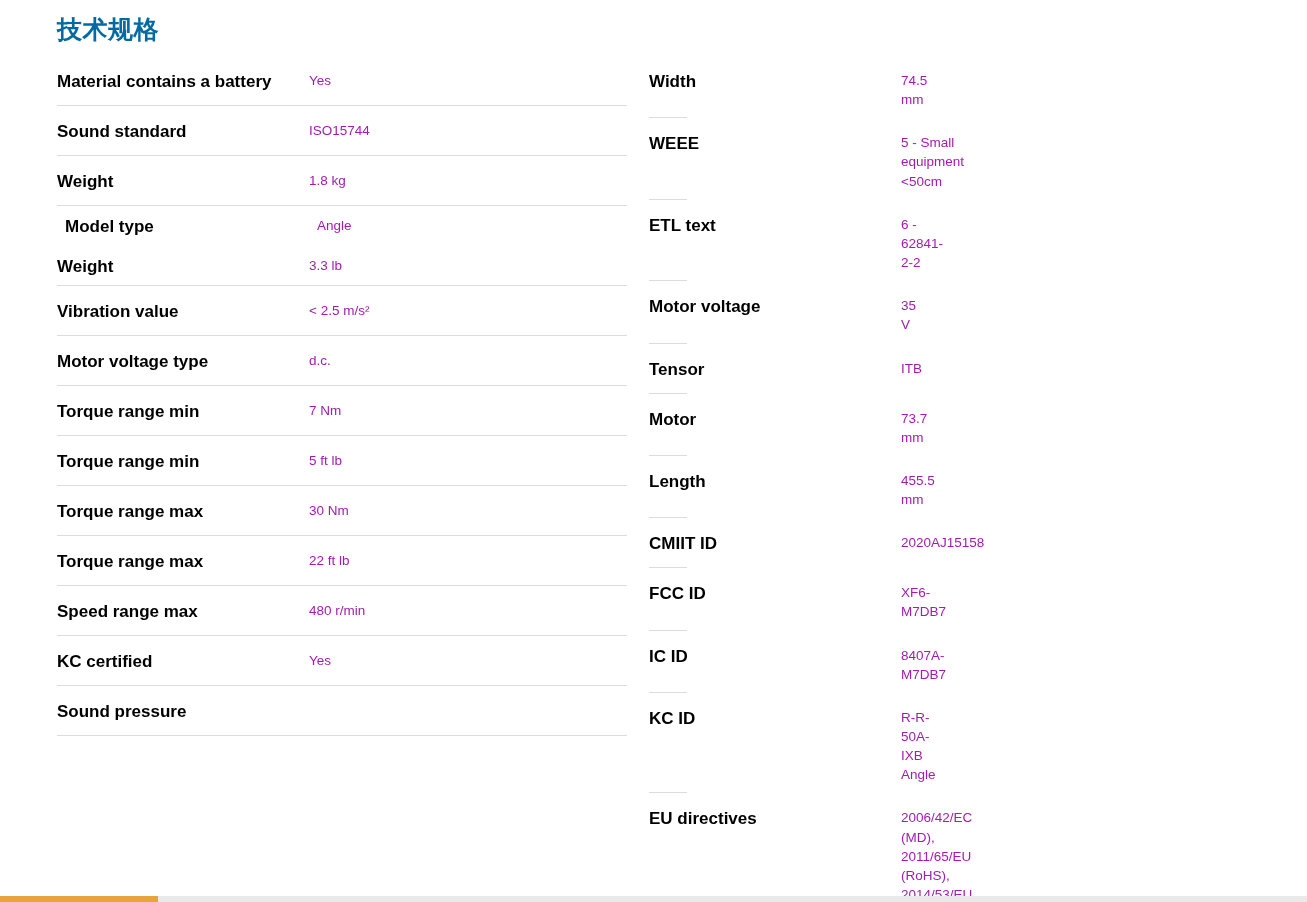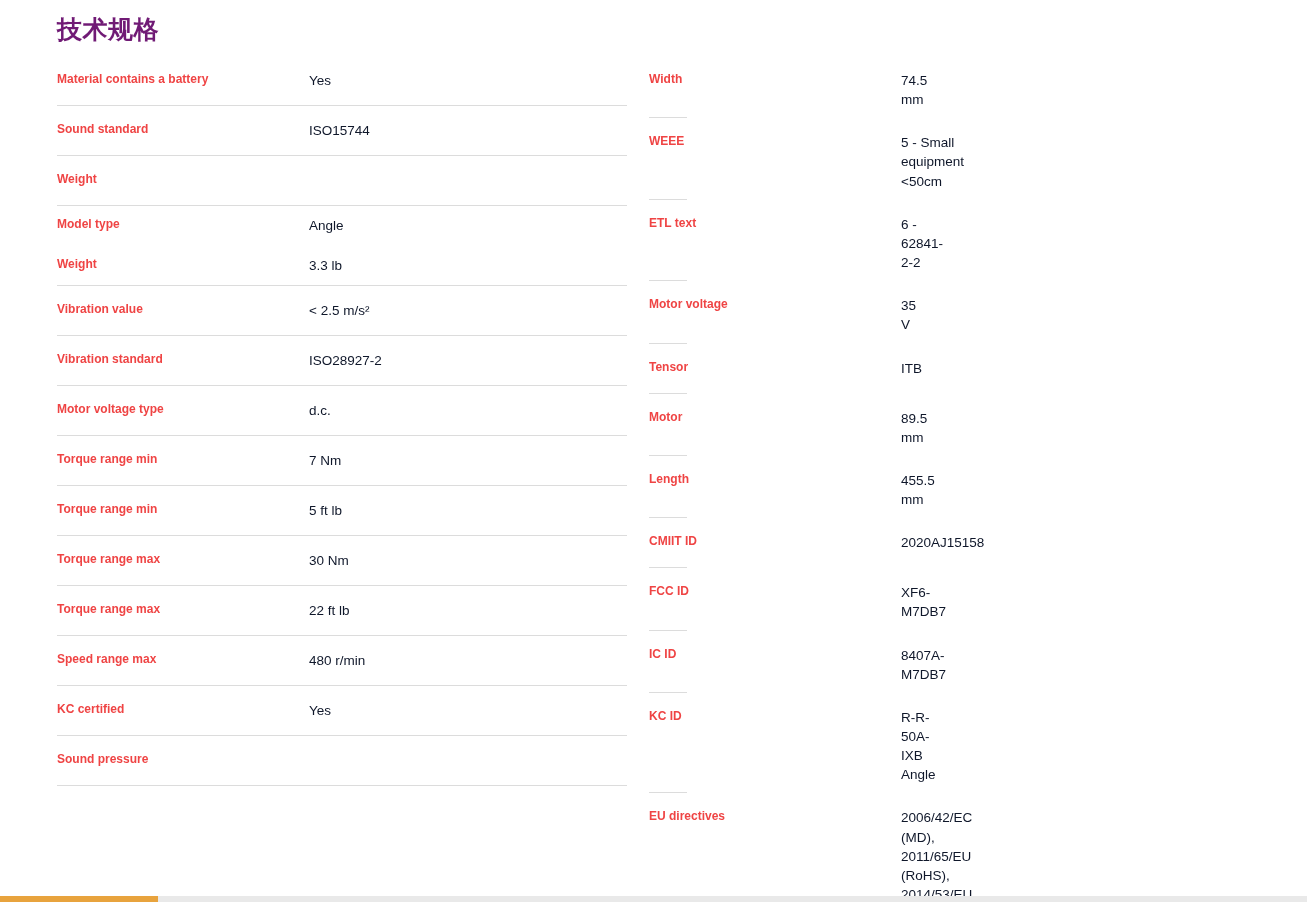--- a/index.html
+++ b/index.html
@@ -23,21 +23,21 @@
     height: 902px;
     overflow: hidden;
   }
   .page-title {
     position: absolute;
     left: 57px;
     top: 13px;
     font-size: 25px;
     font-weight: bold;
     letter-spacing: 0.5px;
-    color: #701a75;
+    color: #0369a1;
   }
   .spec-columns {
     position: absolute;
     left: 0;
     top: 56px;
     width: 1307px;
     display: flex;
     flex-direction: row;
   }
   .spec-col {
@@ -60,41 +60,42 @@
     align-items: flex-start;
     border-bottom: 1px solid #dcdcdc;
     min-height: 50px;
     box-sizing: border-box;
     padding-top: 15px;
     padding-bottom: 8px;
   }
   .spec-label {
     width: 252px;
     flex: 0 0 252px;
-    font-size: 12px;
+    font-size: 17px;
     font-weight: bold;
-    color: #ef4444;
+    color: #000000;
     line-height: 1.35;
     padding-right: 8px;
     box-sizing: border-box;
   }
   .spec-value {
     flex: 1 1 auto;
     font-size: 13.5px;
     font-weight: normal;
-    color: #0f172a;
+    color: #a21caf;
     line-height: 1.42;
   }
   .spec-row.tight {
     min-height: 40px;
     padding-top: 10px;
     padding-bottom: 6px;
   }
   .spec-row.noline {
     border-bottom: none;
+    margin-left: 8px;
   }
   .bottom-bar {
     position: absolute;
     left: 0;
     bottom: 0;
     width: 1307px;
     height: 6px;
     background: #e9e9e9;
   }
   .bottom-bar .thumb {
@@ -122,41 +123,38 @@
         <div class="spec-value">Yes</div>
       </div>
 
       <div class="spec-row">
         <div class="spec-label">Sound standard</div>
         <div class="spec-value">ISO15744</div>
       </div>
 
       <div class="spec-row">
         <div class="spec-label">Weight</div>
+        <div class="spec-value">1.8 kg</div>
       </div>
 
       <div class="spec-row tight noline">
         <div class="spec-label">Model type</div>
         <div class="spec-value">Angle</div>
       </div>
 
       <div class="spec-row tight">
         <div class="spec-label">Weight</div>
         <div class="spec-value">3.3 lb</div>
       </div>
 
       <div class="spec-row">
         <div class="spec-label">Vibration value</div>
         <div class="spec-value">&lt; 2.5 m/s²</div>
       </div>
 
-      <div class="spec-row">
-        <div class="spec-label">Vibration standard</div>
-        <div class="spec-value">ISO28927-2</div>
-      </div>
 
       <div class="spec-row">
         <div class="spec-label">Motor voltage type</div>
         <div class="spec-value">d.c.</div>
       </div>
 
 
       <div class="spec-row">
         <div class="spec-label">Torque range min</div>
         <div class="spec-value">7 Nm</div>
@@ -216,21 +214,21 @@
         <div class="spec-value">35 V</div>
       </div>
 
       <div class="spec-row">
         <div class="spec-label">Tensor</div>
         <div class="spec-value">ITB</div>
       </div>
 
       <div class="spec-row">
         <div class="spec-label">Motor</div>
-        <div class="spec-value">89.5 mm</div>
+        <div class="spec-value">73.7 mm</div>
       </div>
 
       <div class="spec-row">
         <div class="spec-label">Length</div>
         <div class="spec-value">455.5 mm</div>
       </div>
 
       <div class="spec-row">
         <div class="spec-label">CMIIT ID</div>
         <div class="spec-value">2020AJ15158</div>

